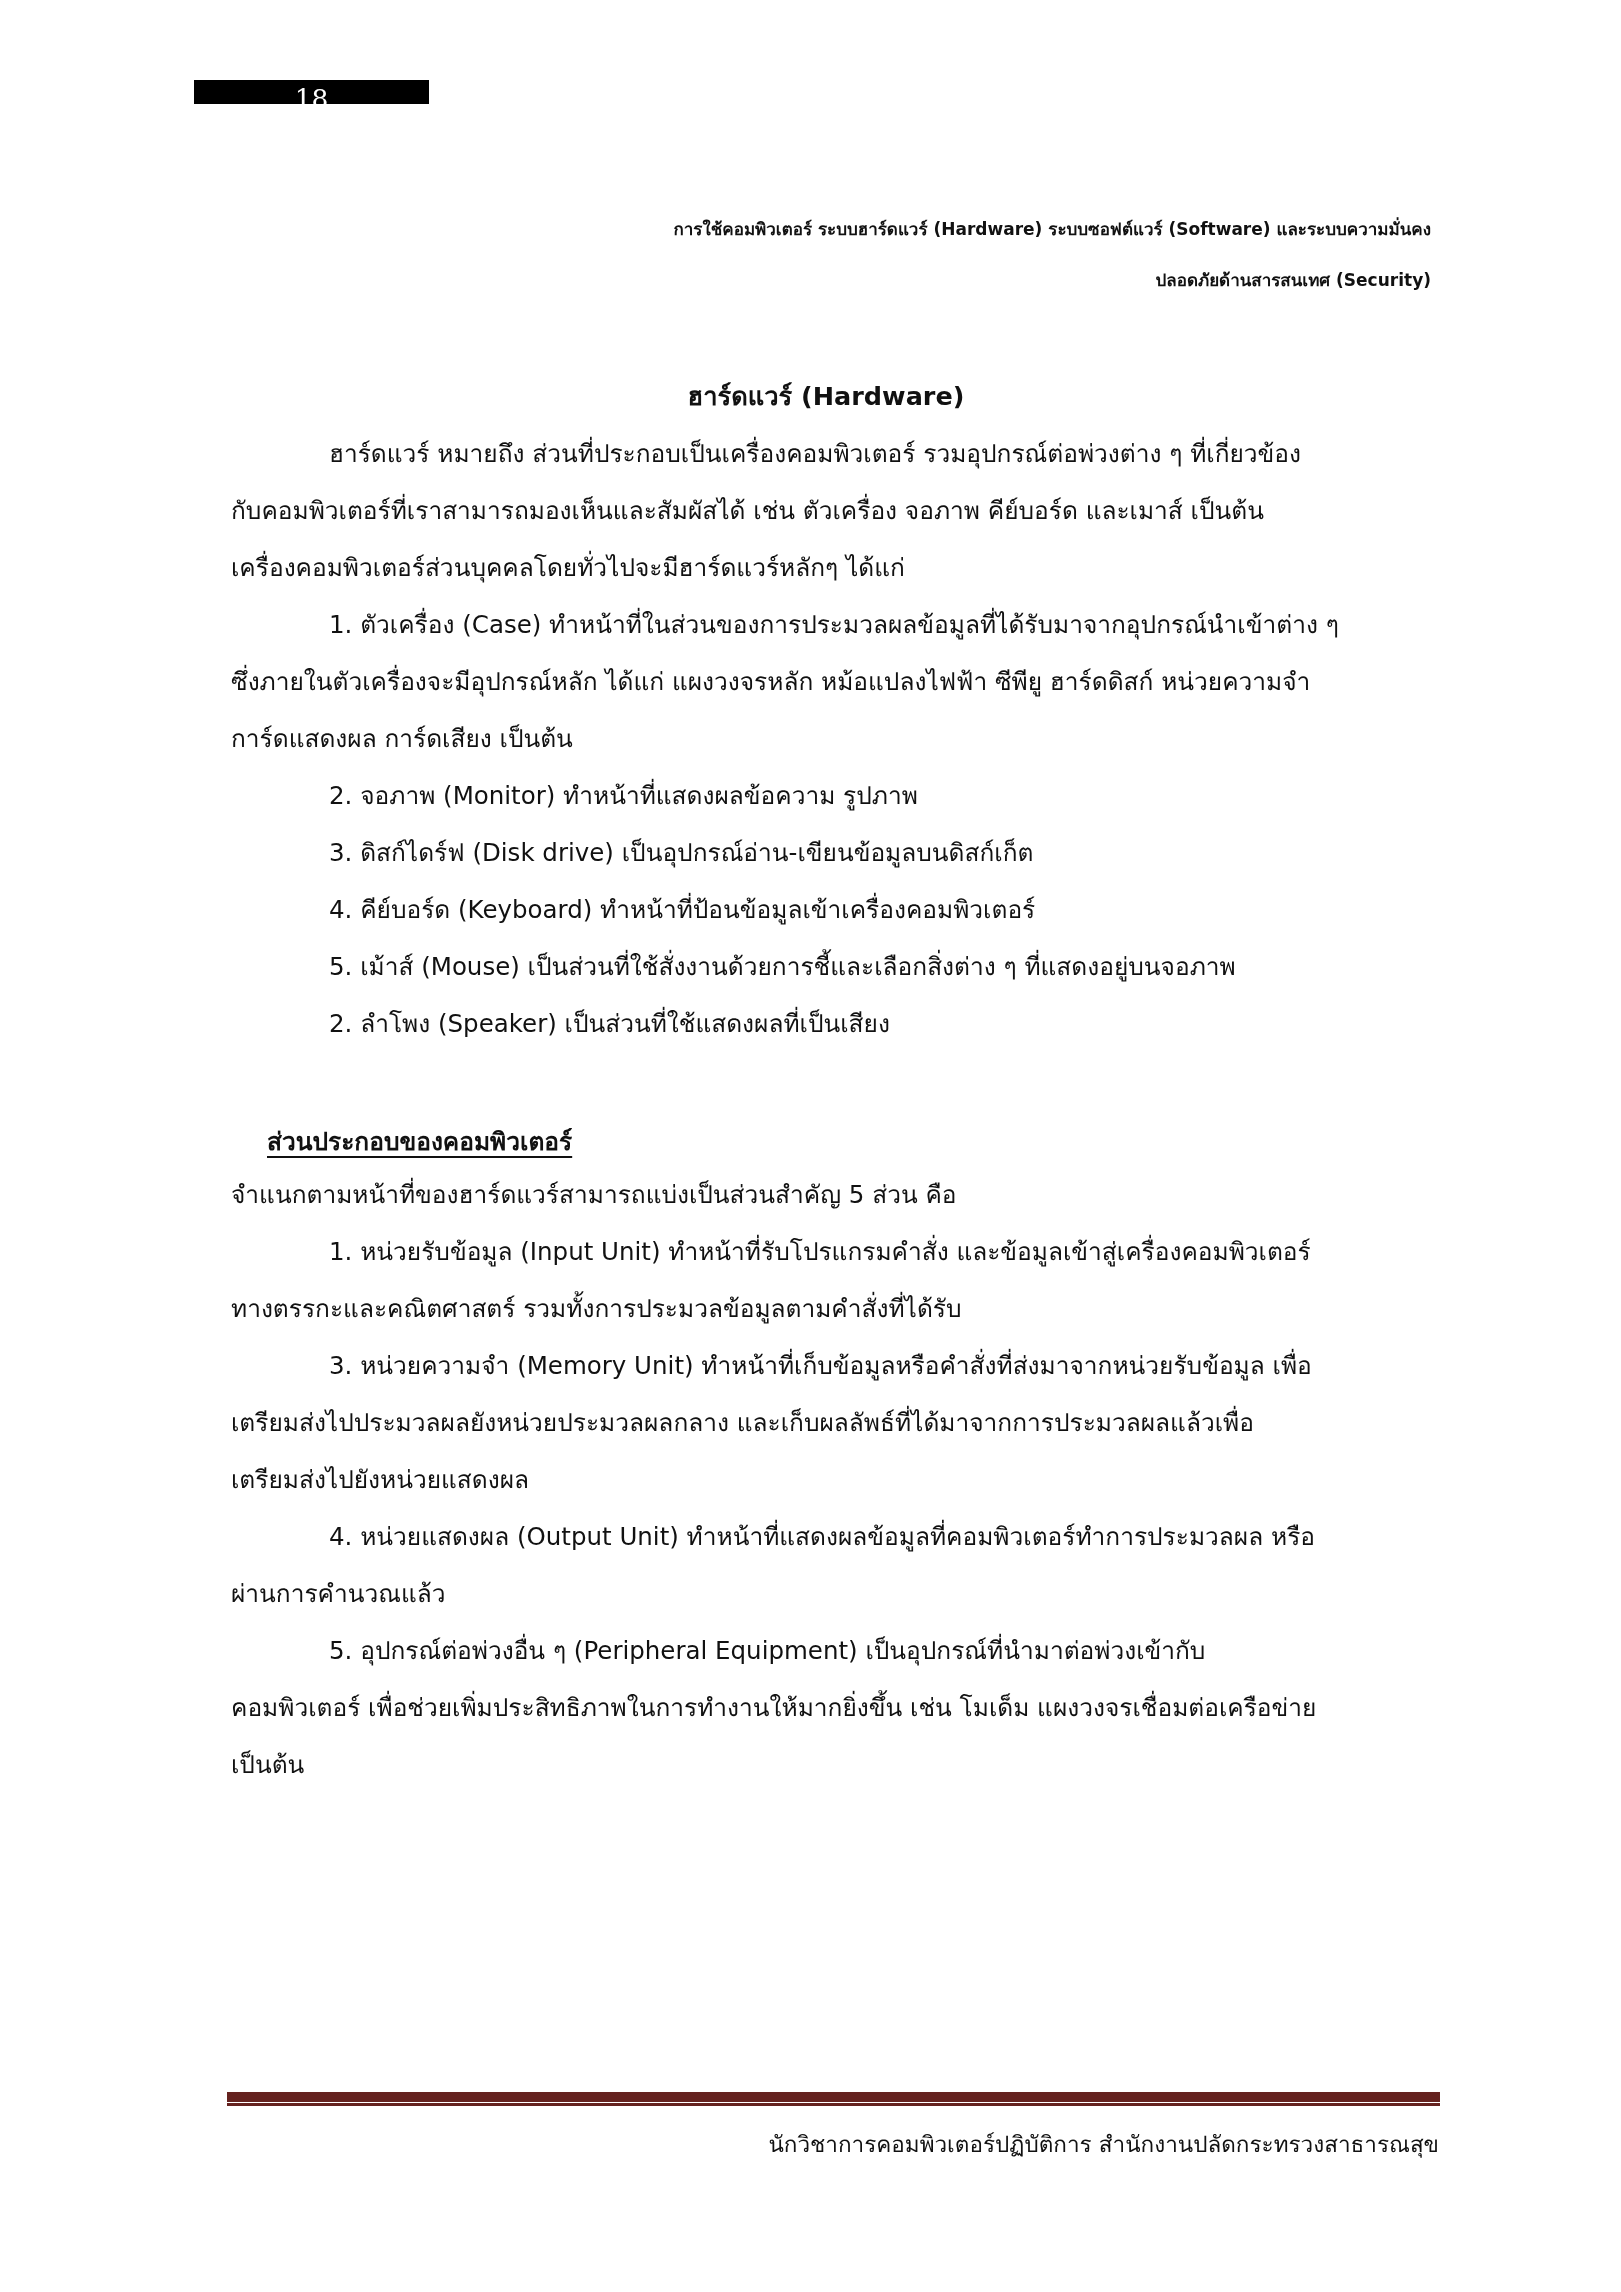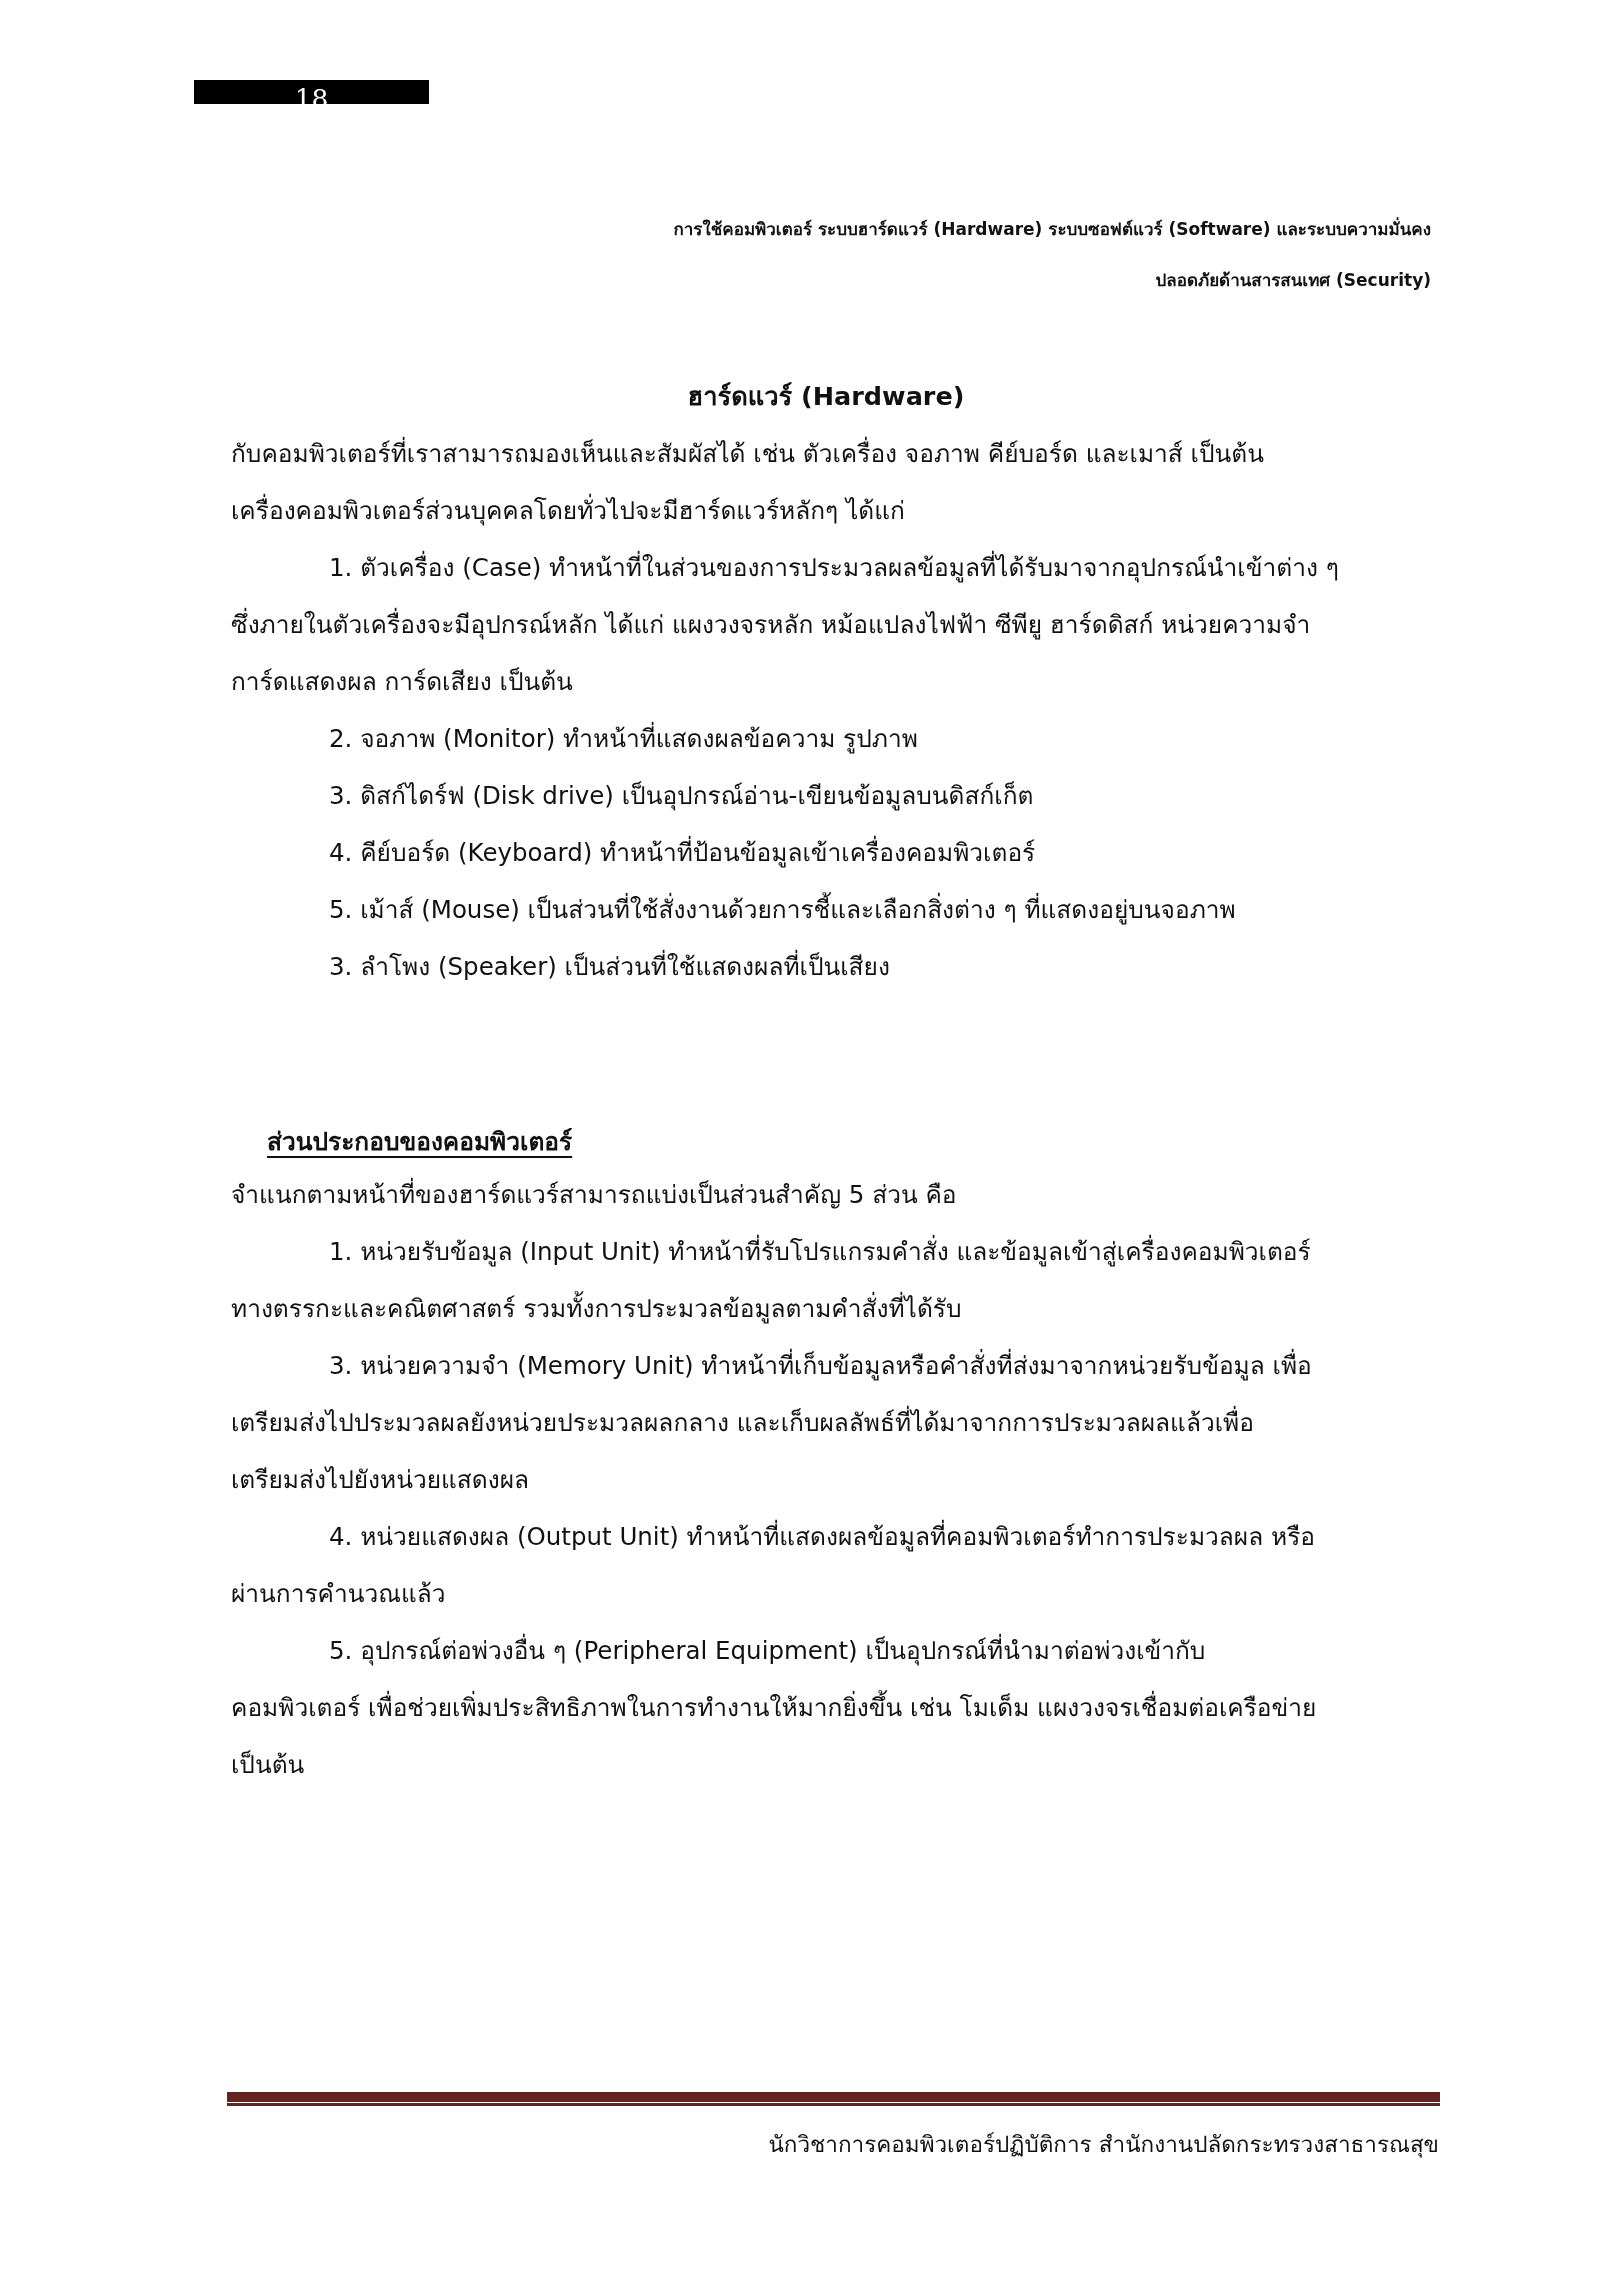--- a/index.html
+++ b/index.html
@@ -110,32 +110,33 @@
 </div>
 
 <div class="doc-title">
   <div>การใช้คอมพิวเตอร์ ระบบฮาร์ดแวร์ (Hardware) ระบบซอฟต์แวร์ (Software) และระบบความมั่นคง</div>
   <div>ปลอดภัยด้านสารสนเทศ (Security)</div>
 </div>
 
 <div class="section-heading">ฮาร์ดแวร์ (Hardware)</div>
 
 <div class="body" id="block1">
+  <div class="line indent">ฮาร์ดแวร์ หมายถึง ส่วนที่ประกอบเป็นเครื่องคอมพิวเตอร์ รวมอุปกรณ์ต่อพ่วงต่าง ๆ ที่เกี่ยวข้อง</div>
   <div class="line">กับคอมพิวเตอร์ที่เราสามารถมองเห็นและสัมผัสได้ เช่น ตัวเครื่อง จอภาพ คีย์บอร์ด และเมาส์ เป็นต้น</div>
   <div class="line">เครื่องคอมพิวเตอร์ส่วนบุคคลโดยทั่วไปจะมีฮาร์ดแวร์หลักๆ ได้แก่</div>
 
   <div class="line indent">1. ตัวเครื่อง (Case) ทำหน้าที่ในส่วนของการประมวลผลข้อมูลที่ได้รับมาจากอุปกรณ์นำเข้าต่าง ๆ</div>
   <div class="line">ซึ่งภายในตัวเครื่องจะมีอุปกรณ์หลัก ได้แก่ แผงวงจรหลัก หม้อแปลงไฟฟ้า ซีพียู ฮาร์ดดิสก์ หน่วยความจำ</div>
   <div class="line">การ์ดแสดงผล การ์ดเสียง เป็นต้น</div>
 
   <div class="line indent">2. จอภาพ (Monitor) ทำหน้าที่แสดงผลข้อความ รูปภาพ</div>
   <div class="line indent">3. ดิสก์ไดร์ฟ (Disk drive) เป็นอุปกรณ์อ่าน-เขียนข้อมูลบนดิสก์เก็ต</div>
   <div class="line indent">4. คีย์บอร์ด (Keyboard) ทำหน้าที่ป้อนข้อมูลเข้าเครื่องคอมพิวเตอร์</div>
   <div class="line indent">5. เม้าส์ (Mouse) เป็นส่วนที่ใช้สั่งงานด้วยการชี้และเลือกสิ่งต่าง ๆ ที่แสดงอยู่บนจอภาพ</div>
-  <div class="line indent">3. ลำโพง (Speaker) เป็นส่วนที่ใช้แสดงผลที่เป็นเสียง</div>
+  <div class="line indent">2. ลำโพง (Speaker) เป็นส่วนที่ใช้แสดงผลที่เป็นเสียง</div>
 </div>
 
 <div class="subheading">ส่วนประกอบของคอมพิวเตอร์</div>
 
 <div class="body" id="block2">
   <div class="line">จำแนกตามหน้าที่ของฮาร์ดแวร์สามารถแบ่งเป็นส่วนสำคัญ 5 ส่วน คือ</div>
 
   <div class="line indent">1. หน่วยรับข้อมูล (Input Unit) ทำหน้าที่รับโปรแกรมคำสั่ง และข้อมูลเข้าสู่เครื่องคอมพิวเตอร์</div>
 
   <div class="line">ทางตรรกะและคณิตศาสตร์ รวมทั้งการประมวลข้อมูลตามคำสั่งที่ได้รับ</div>

